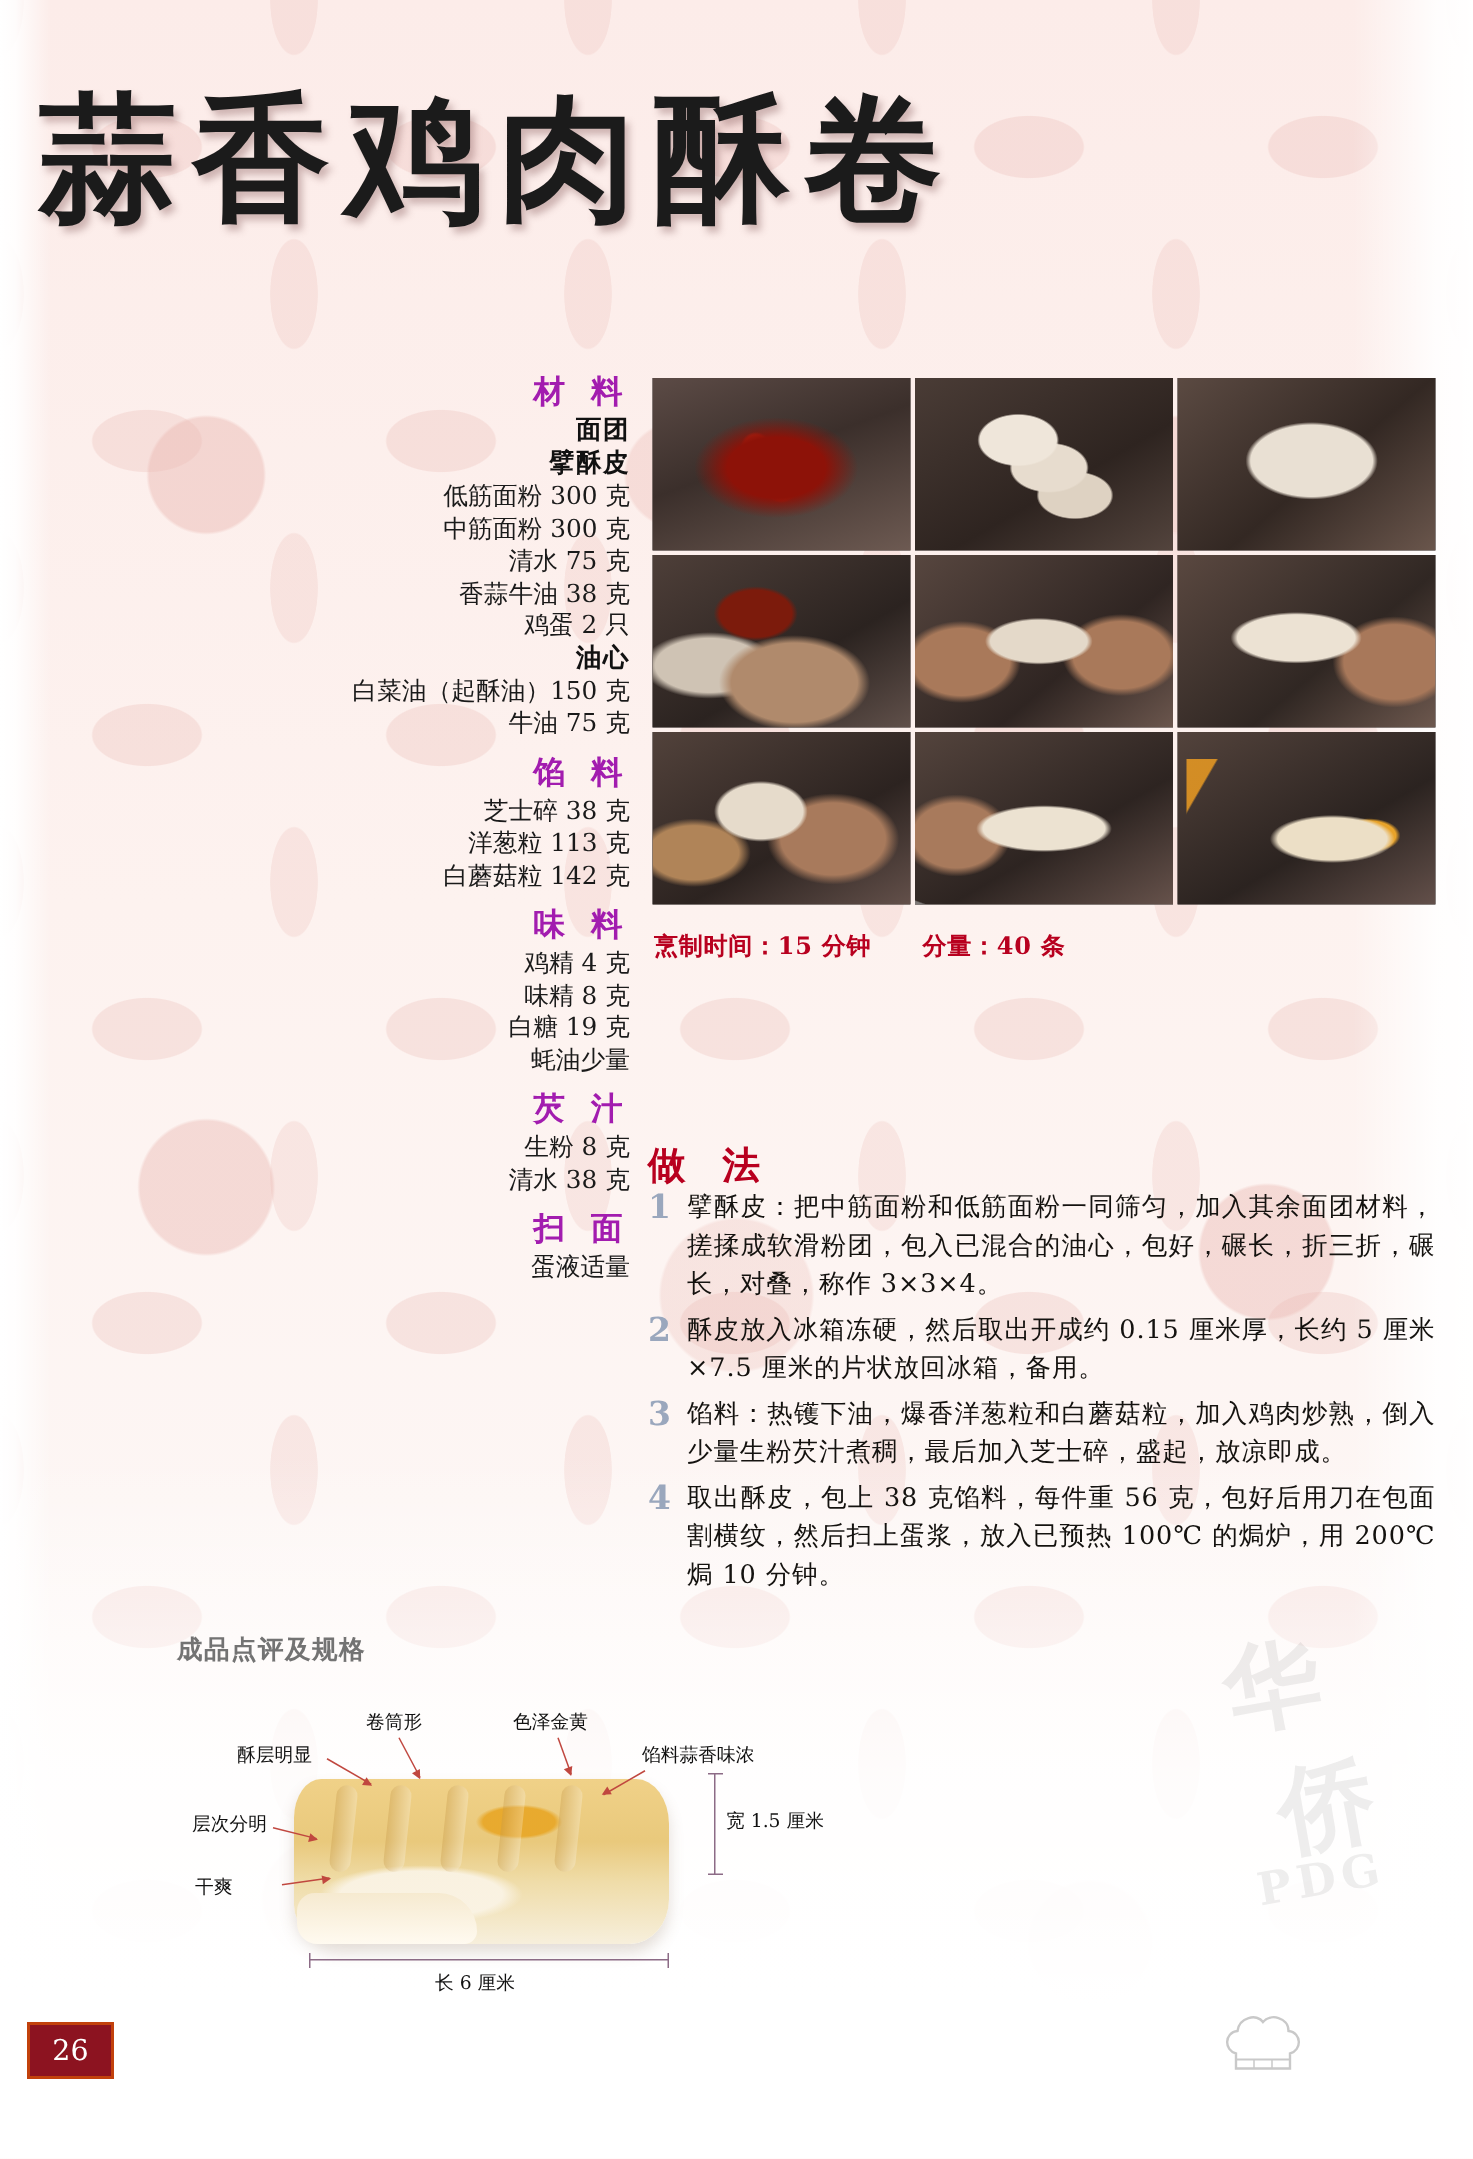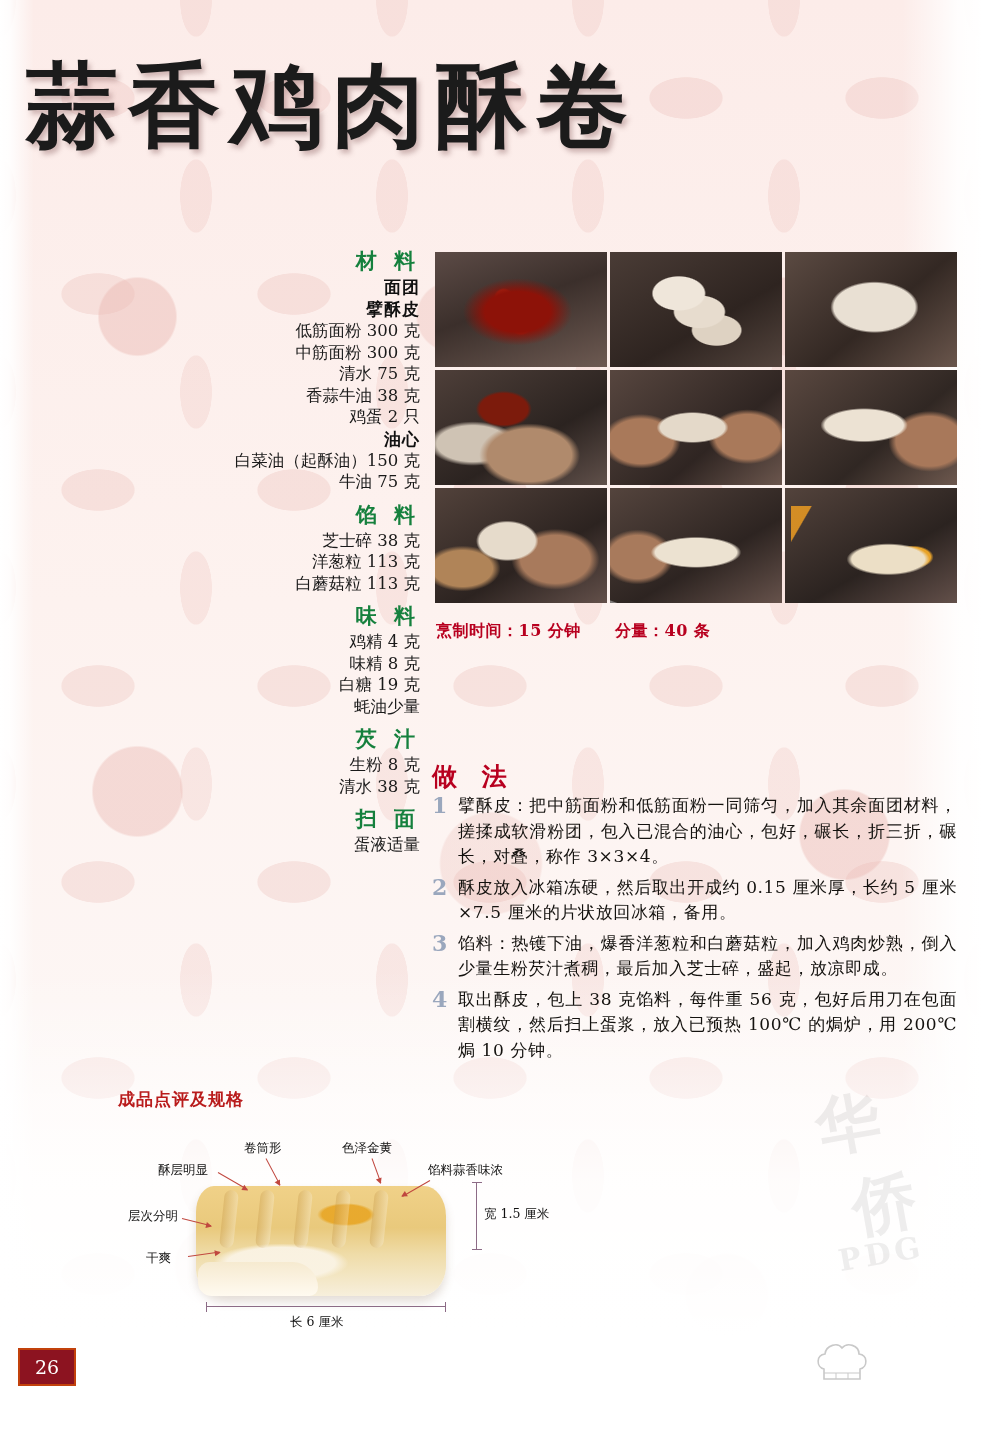--- a/index.html
+++ b/index.html
@@ -83,21 +83,21 @@
     left: 150px;
     top: 248px;
     width: 270px;
     text-align: right;
     color: #1a1a1a;
     font-family: "DejaVu Serif", "Liberation Serif", serif;
     font-size: 16.5px;
     line-height: 21.5px;
   }
   .ing-head {
-    color: #15803d;
+    color: #a21caf;
     font-size: 21px;
     font-weight: bold;
     letter-spacing: 5px;
     margin: 9px 0 3px 0;
     line-height: 25px;
   }
   .ing-head.first { margin-top: 0; }
   .ing-sub {
     font-weight: bold;
     font-size: 17px;
@@ -249,21 +249,21 @@
   }
 
   
   .review-title {
     position: absolute;
     left: 118px;
     top: 1088px;
     font-family: "DejaVu Serif", "Liberation Serif", serif;
     font-size: 17px;
     font-weight: bold;
-    color: #b91c1c;
+    color: #737373;
     letter-spacing: 1px;
   }
 
   .product-area {
     position: absolute;
     left: 110px;
     top: 1130px;
     width: 430px;
     height: 220px;
   }
@@ -419,21 +419,21 @@
     <div class="ing-line">清水 75 克</div>
     <div class="ing-line">香蒜牛油 38 克</div>
     <div class="ing-line">鸡蛋 2 只</div>
     <div class="ing-sub">油心</div>
     <div class="ing-line">白菜油（起酥油）150 克</div>
     <div class="ing-line">牛油 75 克</div>
 
     <div class="ing-head">馅 料</div>
     <div class="ing-line">芝士碎 38 克</div>
     <div class="ing-line">洋葱粒 113 克</div>
-    <div class="ing-line">白蘑菇粒 113 克</div>
+    <div class="ing-line">白蘑菇粒 142 克</div>
 
     <div class="ing-head">味 料</div>
     <div class="ing-line">鸡精 4 克</div>
     <div class="ing-line">味精 8 克</div>
     <div class="ing-line">白糖 19 克</div>
     <div class="ing-line">蚝油少量</div>
 
     <div class="ing-head">芡 汁</div>
     <div class="ing-line">生粉 8 克</div>
     <div class="ing-line">清水 38 克</div>
@@ -508,21 +508,21 @@
       <div class="ridge" style="left:138px;"></div>
       <div class="ridge" style="left:176px;"></div>
       <div class="flake"></div>
     </div>
 
     <div class="callout" style="left:134px; top:10px;">卷筒形</div>
     <div class="callout" style="left:232px; top:10px;">色泽金黄</div>
     <div class="callout" style="left:318px; top:32px;">馅料蒜香味浓</div>
     <div class="callout" style="left:48px; top:32px;">酥层明显</div>
     <div class="callout" style="left:18px; top:78px;">层次分明</div>
-    <div class="callout" style="left:36px; top:120px;">干爽</div>
+    <div class="callout" style="left:20px; top:120px;">干爽</div>
 
     <div class="arrow" style="left:156px; top:28px; width:30px; transform:rotate(62deg);"></div>
     <div class="arrow" style="left:262px; top:28px; width:26px; transform:rotate(70deg);"></div>
     <div class="arrow" style="left:320px; top:50px; width:32px; transform:rotate(150deg);"></div>
     <div class="arrow" style="left:108px; top:42px; width:34px; transform:rotate(30deg);"></div>
     <div class="arrow" style="left:72px; top:88px; width:30px; transform:rotate(14deg);"></div>
     <div class="arrow" style="left:78px; top:126px; width:32px; transform:rotate(-8deg);"></div>
 
     <div class="dim-v" style="left:366px; top:52px; height:68px;"></div>
     <div class="dim-label" style="left:374px; top:76px;">宽 1.5 厘米</div>

